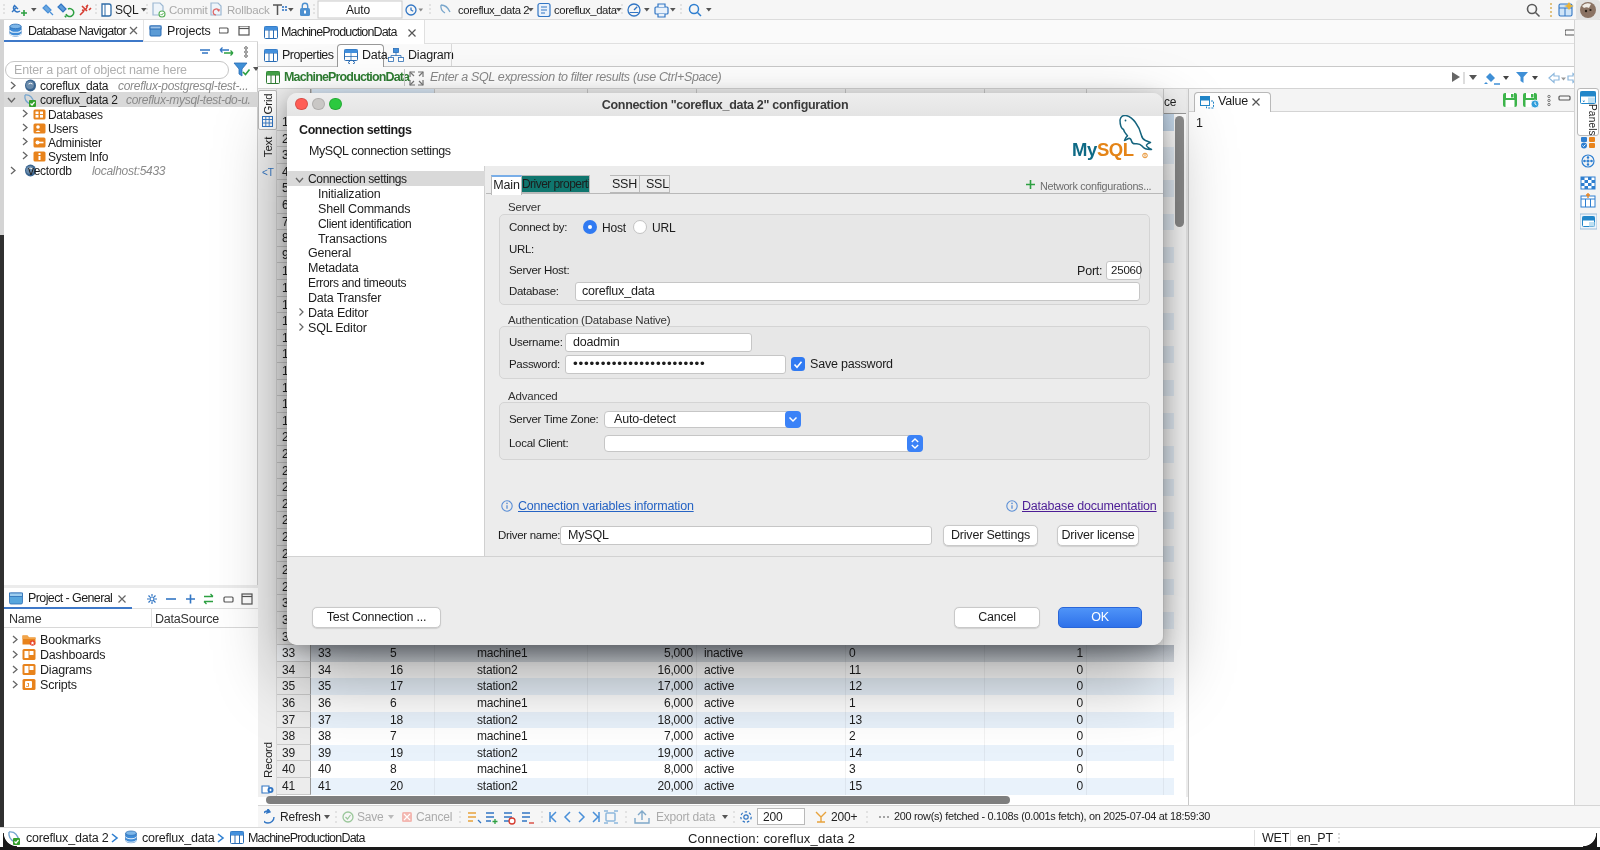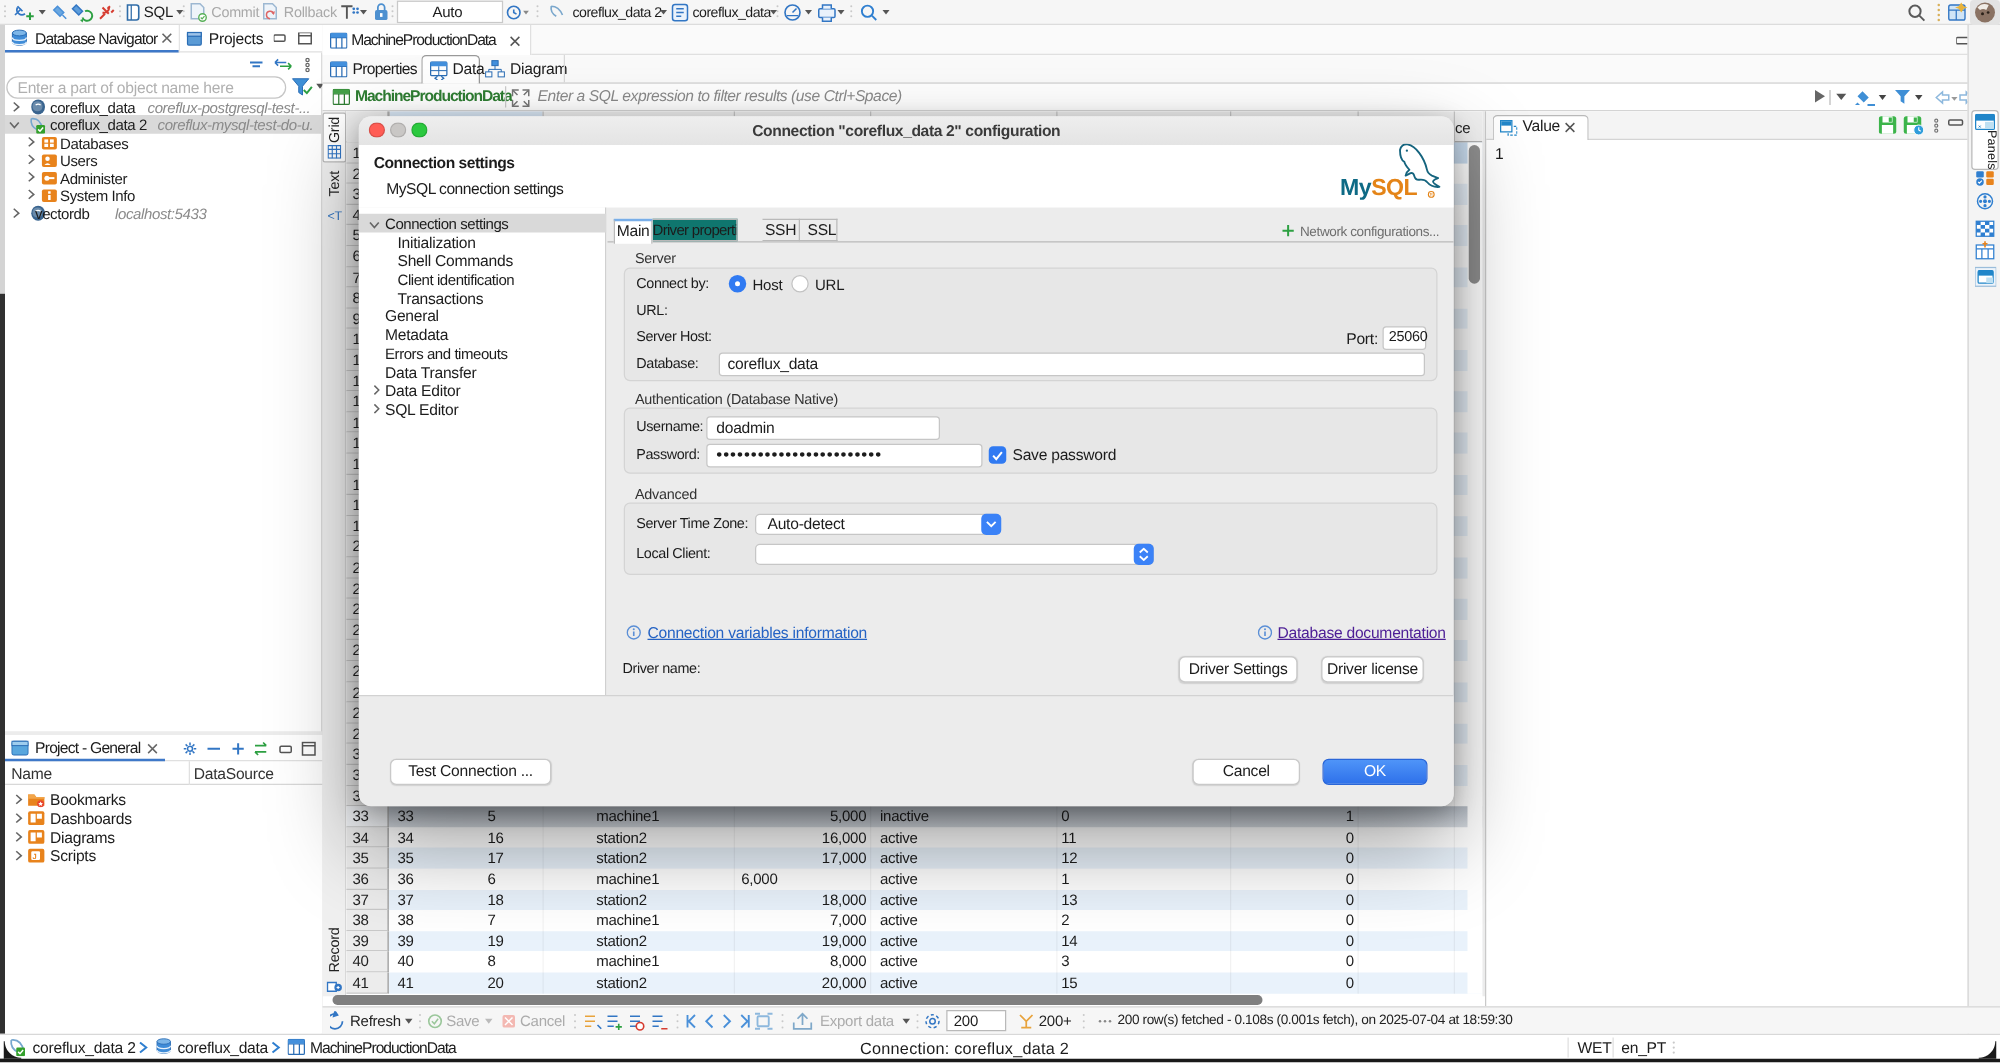--- a/index.html
+++ b/index.html
@@ -537,21 +537,21 @@
   <div class="a" style="left:200px;top:589.4px;font-size:12px;line-height:16.60px">station2</div>
   <div class="a" style="left:316px;top:589.4px;width:100px;text-align:right;font-size:12px;line-height:16.60px">17,000</div>
   <div class="a" style="left:427px;top:589.4px;font-size:12px;line-height:16.60px">active</div>
   <div class="a" style="left:572px;top:589.4px;font-size:12px;line-height:16.60px">12</div>
   <div class="a" style="left:726px;top:589.4px;width:80px;text-align:right;font-size:12px;line-height:16.60px">0</div>
   <div class="a" style="left:34px;top:606.0px;width:875px;height:16.60px;background:#fff"></div>
   <div class="a" style="left:0;top:606.0px;width:34px;height:16.60px;background:#ececec;border-right:1px solid #9a9a9a;border-bottom:1px solid #c9c9c9;font-size:12px;color:#222;line-height:16.60px;padding-left:5px">36</div>
   <div class="a" style="left:41px;top:606.0px;font-size:12px;line-height:16.60px">36</div>
   <div class="a" style="left:113px;top:606.0px;font-size:12px;line-height:16.60px">6</div>
   <div class="a" style="left:200px;top:606.0px;font-size:12px;line-height:16.60px">machine1</div>
-  <div class="a" style="left:316px;top:606.0px;width:100px;font-size:12px;line-height:16.60px">6,000</div>
+  <div class="a" style="left:316px;top:606.0px;width:100px;text-align:right;font-size:12px;line-height:16.60px">6,000</div>
   <div class="a" style="left:427px;top:606.0px;font-size:12px;line-height:16.60px">active</div>
   <div class="a" style="left:572px;top:606.0px;font-size:12px;line-height:16.60px">1</div>
   <div class="a" style="left:726px;top:606.0px;width:80px;text-align:right;font-size:12px;line-height:16.60px">0</div>
   <div class="a" style="left:34px;top:622.6px;width:875px;height:16.60px;background:#e9f2fb"></div>
   <div class="a" style="left:0;top:622.6px;width:34px;height:16.60px;background:#ececec;border-right:1px solid #9a9a9a;border-bottom:1px solid #c9c9c9;font-size:12px;color:#222;line-height:16.60px;padding-left:5px">37</div>
   <div class="a" style="left:41px;top:622.6px;font-size:12px;line-height:16.60px">37</div>
   <div class="a" style="left:113px;top:622.6px;font-size:12px;line-height:16.60px">18</div>
   <div class="a" style="left:200px;top:622.6px;font-size:12px;line-height:16.60px">station2</div>
   <div class="a" style="left:316px;top:622.6px;width:100px;text-align:right;font-size:12px;line-height:16.60px">18,000</div>
   <div class="a" style="left:427px;top:622.6px;font-size:12px;line-height:16.60px">active</div>
@@ -939,20 +939,21 @@
     </svg>
  <div class="a" style="left:231px;top:406px;font-size:12.5px;color:#2563c4;text-decoration:underline">Connection variables information</div>
  <svg class="a" style="left:719px;top:407px" width="12" height="12" viewBox="0 0 12 12">
       <circle cx="6" cy="6" r="5.2" fill="none" stroke="#5b8fd6" stroke-width="1.1"></circle>
       <circle cx="6" cy="3.4" r="0.8" fill="#5b8fd6"></circle>
       <path d="M6 5.2 v3.6" stroke="#5b8fd6" stroke-width="1.3"></path>
     </svg>
  <div class="a" style="left:735px;top:406px;font-size:12.5px;color:#4c1d95;text-decoration:underline">Database documentation</div>
 
  <div class="a" style="left:211px;top:436px;font-size:11.5px;letter-spacing:-0.3px">Driver name:</div>
+ <div class="a" style="left:273px;top:433px;width:372px;height:19px;background:#fff;border:1px solid #c6c6c6;border-radius:3px;font-size:12.5px;line-height:17px;padding-left:7px">MySQL</div>
  <div class="a" style="left:656px;top:432px;width:95px;height:21px;background:#fff;border:1px solid #c9c9c9;border-radius:5px;font-size:12.5px;text-align:center;line-height:19px;box-shadow:0 0.5px 1px rgba(0,0,0,0.12)">Driver Settings</div>
  <div class="a" style="left:770px;top:432px;width:82px;height:21px;background:#fff;border:1px solid #c9c9c9;border-radius:5px;font-size:12.5px;text-align:center;line-height:19px;box-shadow:0 0.5px 1px rgba(0,0,0,0.12)">Driver license</div>
 
  <div class="a" style="left:0;top:463px;width:876px;height:89px;background:#ececec;border-top:1px solid #d2d2d2"></div>
  <div class="a" style="left:25px;top:514px;width:129px;height:21px;background:#fff;border:1px solid #c9c9c9;border-radius:5px;font-size:12.5px;text-align:center;line-height:19px;box-shadow:0 0.5px 1px rgba(0,0,0,0.12)">Test Connection ...</div>
  <div class="a" style="left:667px;top:514px;width:86px;height:21px;background:#fff;border:1px solid #c9c9c9;border-radius:5px;font-size:12.5px;text-align:center;line-height:19px;box-shadow:0 0.5px 1px rgba(0,0,0,0.12)">Cancel</div>
  <div class="a" style="left:771px;top:514px;width:84px;height:21px;background:linear-gradient(#4f94f8,#2e71ea);border:1px solid #2a66d8;border-radius:5px;font-size:12.5px;text-align:center;line-height:19px;color:#fff">OK</div>
 </div>
 
 </body></html>

